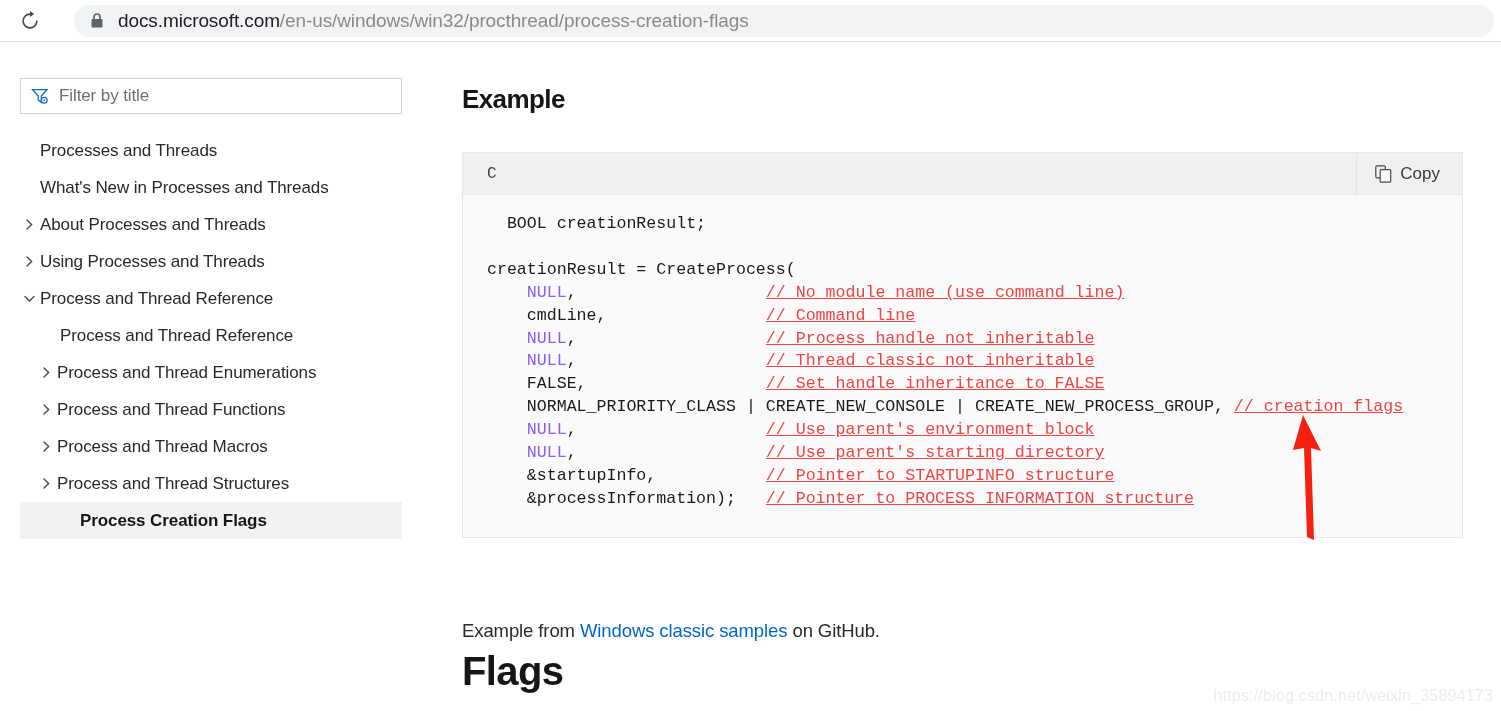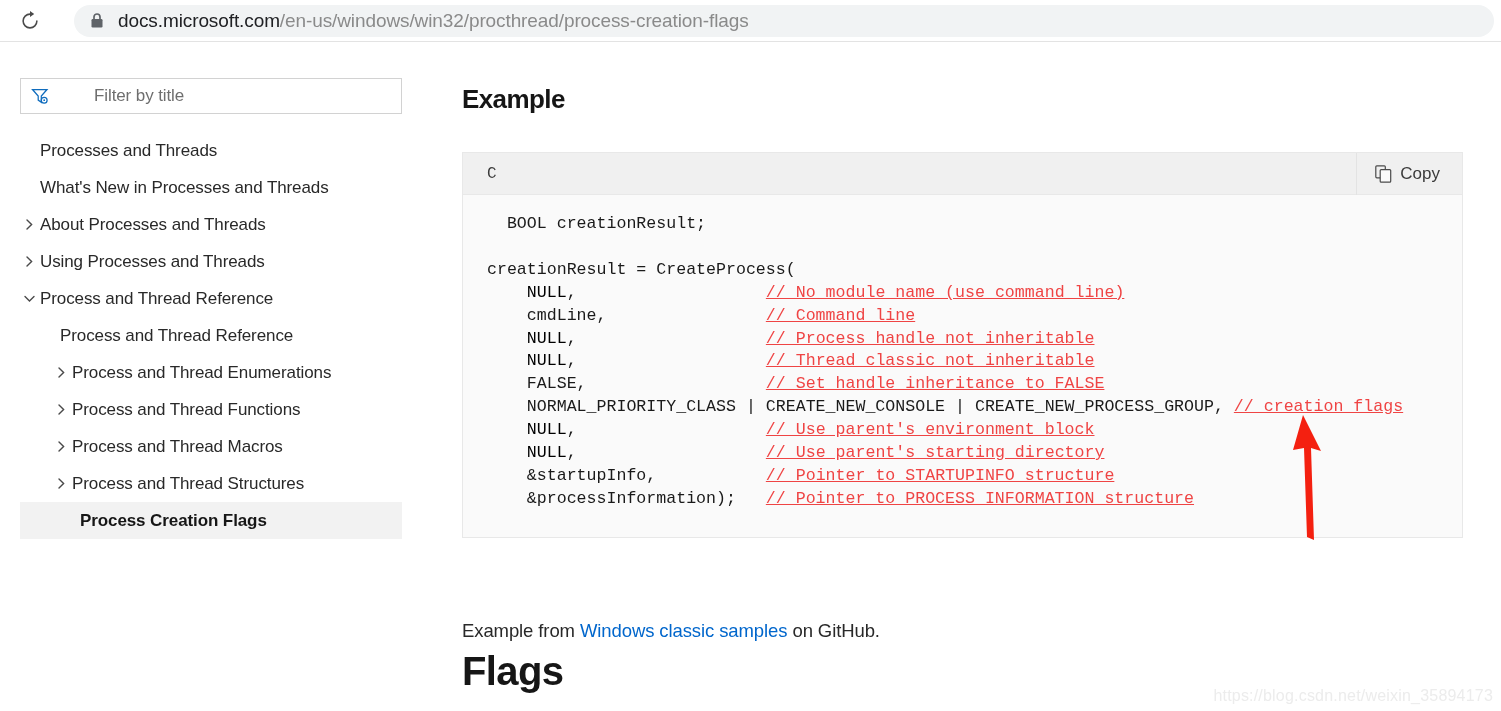--- a/index.html
+++ b/index.html
@@ -54,21 +54,20 @@
     background: #ffffff;
   }
   #filter-box {
     position: absolute; left: 20px; top: 36px;
     width: 382px; height: 36px;
     border: 1px solid #d2d2d2;
     background: #ffffff;
     display: flex; align-items: center;
     padding: 0 10px;
     cursor: text;
-    gap: 35px;
   }
   #filter-icon { margin-right: 10px; display: flex; align-items: center; }
   #filter-placeholder {
     font-size: 17px; color: #6e6e6e;
     letter-spacing: -0.1px;
   }
 
   #nav-list {
     position: absolute; left: 0; top: 90px;
     width: 440px;
@@ -85,21 +84,21 @@
   }
   .nav-item .chev {
     width: 15px; height: 15px;
     margin-right: 3px;
     flex: 0 0 auto;
     display: flex; align-items: center; justify-content: center;
     color: #5a5a5a;
   }
   .nav-item.level0 { padding-left: 22px; }
   .nav-item.level0.leaf { padding-left: 40px; }
-  .nav-item.level1 { padding-left: 54px; }
+  .nav-item.level1 { padding-left: 39px; }
   .nav-item.level1.leaf { padding-left: 60px; }
   .nav-item.selected {
     background: #f2f2f2;
     font-weight: bold;
     color: #161616;
     width: 382px;
     margin-left: 20px;
     padding-left: 40px;
   }
 
@@ -157,21 +156,21 @@
     margin: 0;
     padding: 0 0 0 24px;
     font-family: "Liberation Mono", monospace;
     font-size: 16.6px;
     line-height: 22.9px;
     color: #1a1a1a;
     white-space: pre;
     tab-size: 4;
   }
   pre#code-pre .kw   { color: #1a1a1a; }
-  pre#code-pre .nul  { color: #000000; }
+  pre#code-pre .nul  { color: #8b5cf6; }
   pre#code-pre .cmt  { color: #ef4444; text-decoration: underline; }
 
   #caption {
     position: absolute; left: 22px; top: 578px;
     font-size: 18.5px;
     color: #292929;
     letter-spacing: -0.1px;
   }
   #caption a.link {
     color: #0066cc;

